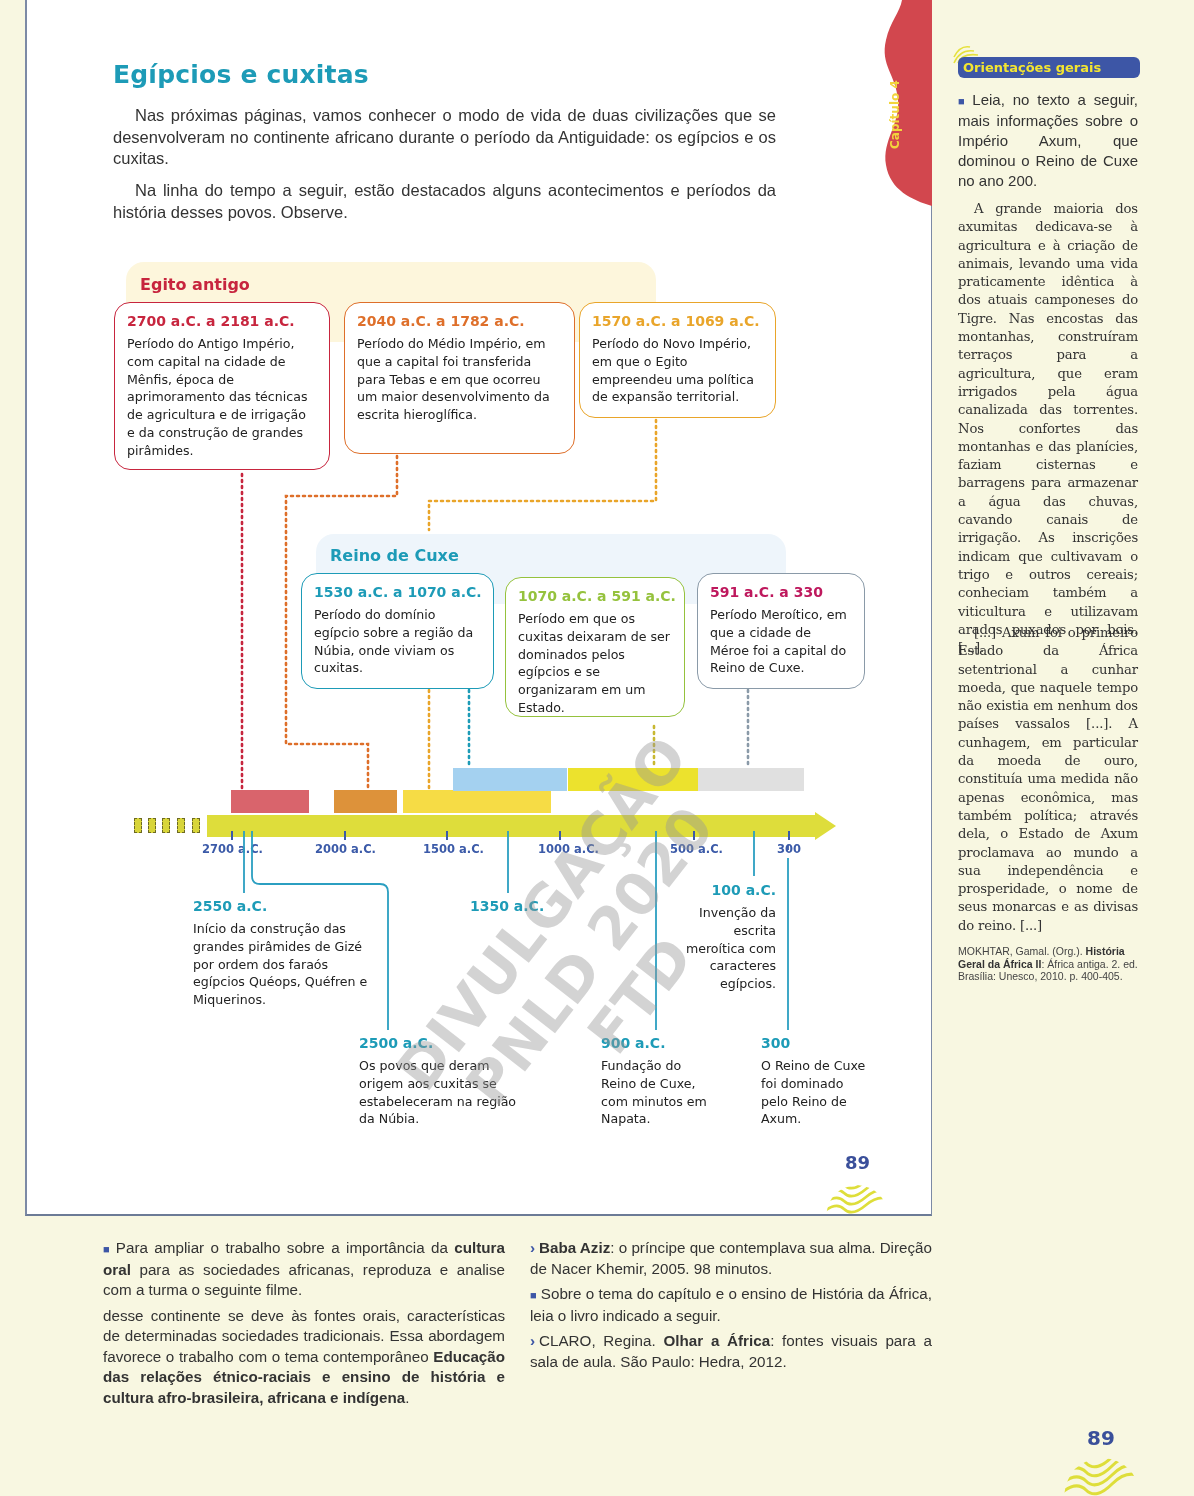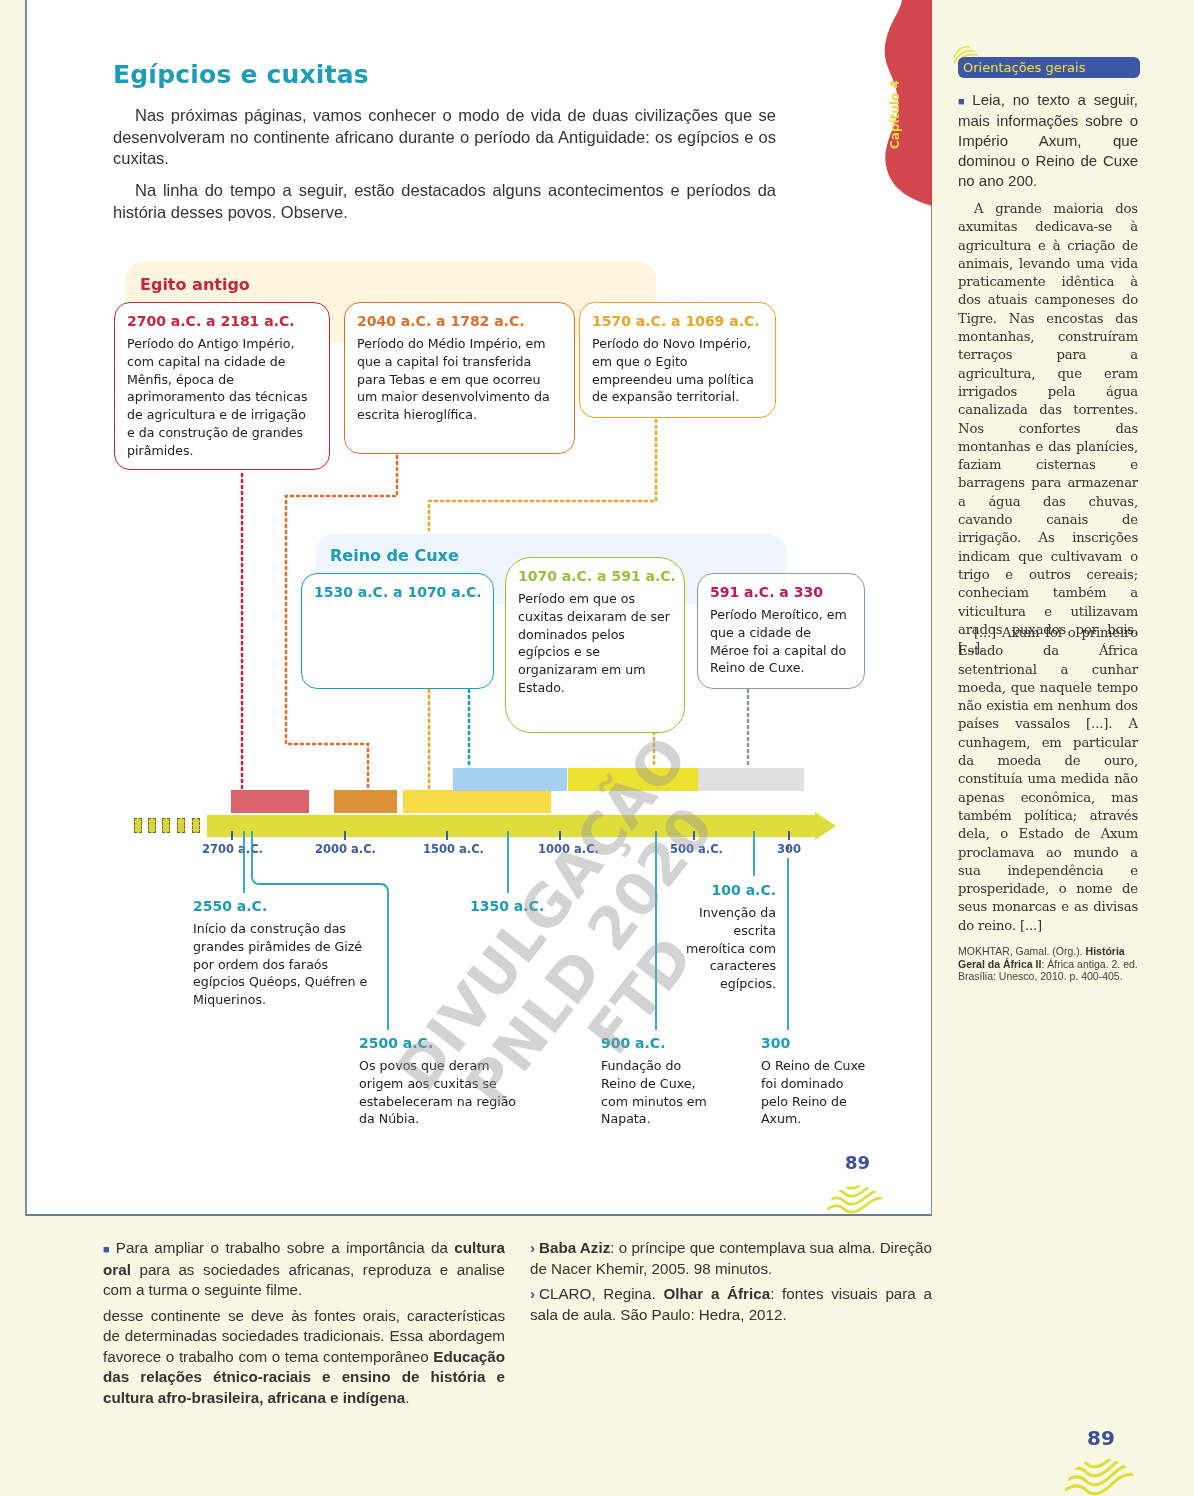--- a/index.html
+++ b/index.html
@@ -36,21 +36,21 @@
   .tick { position: absolute; width: 2px; background: #3b5aa8; }
   .tick-label { position: absolute; top: 842px; font-family: "DejaVu Sans", sans-serif; font-weight: bold; font-size: 11.5px; color: #3b5aa8; white-space: nowrap; }
   .event { position: absolute; }
   .event .edate { font-family: "DejaVu Sans", sans-serif; font-weight: bold; font-size: 14px; color: #1d9bb7; margin-bottom: 6px; }
   .event .edesc { font-family: "DejaVu Sans", sans-serif; font-size: 12.6px; line-height: 17.8px; color: #222; }
   .event.right { text-align: right; }
 
   .watermark { position: absolute; left: 380px; top: 860px; width: 420px; font-family: "DejaVu Sans", sans-serif; font-weight: bold; font-size: 58px; line-height: 64px; color: rgba(150,150,150,0.42); transform: rotate(-52deg); transform-origin: center; text-align: center; pointer-events: none; }
 
   .page-num { position: absolute; font-family: "DejaVu Sans", sans-serif; font-weight: bold; font-size: 18px; color: #3a4f9a; }
-  .og-badge { position: absolute; left: 958px; top: 57px; width: 182px; height: 21px; background: #3d56a6; border-radius: 6px; color: #f3e531; font-family: "DejaVu Sans", sans-serif; font-weight: normal; font-size: 13px; line-height: 21px; padding-left: 5px; }
+  .og-badge { position: absolute; left: 958px; top: 57px; width: 182px; height: 21px; background: #3d56a6; border-radius: 6px; color: #f3e531; font-family: "DejaVu Sans", sans-serif; font-weight: bold; font-size: 13px; line-height: 21px; padding-left: 5px; }
   .og-swirl { position: absolute; left: 952px; top: 45px; width: 30px; height: 20px; }
   .sb-lead { position: absolute; left: 958px; top: 90px; width: 180px; font-family: "Liberation Sans", sans-serif; font-size: 15px; line-height: 20px; color: #333; text-align: justify; }
   .sb-quote { position: absolute; left: 958px; width: 180px; font-family: "DejaVu Serif", serif; font-size: 13.2px; line-height: 18.3px; color: #333; text-align: justify; text-indent: 16px; letter-spacing: -0.15px; }
   .sb-quote.q1 { top: 200px; }
   .sb-quote.q2 { top: 624px; }
   .sb-ref { position: absolute; left: 958px; top: 945px; width: 180px; font-family: "Liberation Sans", sans-serif; font-size: 10.5px; line-height: 12.5px; color: #444; }
   .sb-ref b { color: #333; }
 
   .bottom-col { position: absolute; font-family: "Liberation Sans", sans-serif; font-size: 15.2px; line-height: 20.5px; color: #333; text-align: justify; }
   .bottom-col.left { left: 103px; top: 1238px; width: 402px; }
@@ -99,22 +99,23 @@
 <div class="card" style="left:344px;top:302px;width:231px;height:152px;border-color:#de6f2a;">
   <div class="date" style="color:#de6f2a;">2040 a.C. a 1782 a.C.</div>
   <div class="desc">Período do Médio Império, em que a capital foi transferida para Tebas e em que ocorreu um maior desenvolvimento da escrita hieroglífica.</div>
 </div>
 <div class="card" style="left:579px;top:302px;width:197px;height:116px;border-color:#e9a52a;">
   <div class="date" style="color:#e9a52a;">1570 a.C. a 1069 a.C.</div>
   <div class="desc">Período do Novo Império, em que o Egito empreendeu uma política de expansão territorial.</div>
 </div>
 <div class="card" style="left:301px;top:573px;width:193px;height:116px;border-color:#1d9bb7;">
   <div class="date" style="color:#1d9bb7;">1530 a.C. a 1070 a.C.</div>
-</div>
-<div class="card" style="left:505px;top:557px;width:180px;height:176px;border-color:#95c23d;border-radius:26px;">
+  <div class="desc">Período do domínio egípcio sobre a região da Núbia, onde viviam os cuxitas.</div>
+</div>
+<div class="card" style="left:505px;top:577px;width:180px;height:140px;border-color:#95c23d;">
   <div class="date" style="color:#95c23d;">1070 a.C. a 591 a.C.</div>
   <div class="desc">Período em que os cuxitas deixaram de ser dominados pelos egípcios e se organizaram em um Estado.</div>
 </div>
 <div class="card" style="left:697px;top:573px;width:168px;height:116px;border-color:#8a9aa8;">
   <div class="date" style="color:#be185d;">591 a.C. a 330</div>
   <div class="desc">Período Meroítico, em que a cidade de Méroe foi a capital do Reino de Cuxe.</div>
 </div>
 
 <div class="bar" style="left:231px;top:790px;width:78px;background:#d9646c;"></div>
 <div class="bar" style="left:334px;top:790px;width:63px;background:#dd923a;"></div>
@@ -214,20 +215,21 @@
 <p class="sb-quote q1">A grande maioria dos axumitas dedicava-se à agricultura e à criação de animais, levando uma vida praticamente idêntica à dos atuais camponeses do Tigre. Nas encostas das montanhas, construíram terraços para a agricultura, que eram irrigados pela água canalizada das torrentes. Nos confortes das montanhas e das planícies, faziam cisternas e barragens para armazenar a água das chuvas, cavando canais de irrigação. As inscrições indicam que cultivavam o trigo e outros cereais; conheciam também a viticultura e utilizavam arados puxados por bois. [...].</p>
 <p class="sb-quote q2">[...] Axum foi o primeiro Estado da África setentrional a cunhar moeda, que naquele tempo não existia em nenhum dos países vassalos [...]. A cunhagem, em particular da moeda de ouro, constituía uma medida não apenas econômica, mas também política; através dela, o Estado de Axum proclamava ao mundo a sua independência e prosperidade, o nome de seus monarcas e as divisas do reino. [...]</p>
 <p class="sb-ref"><span>MOKHTAR, Gamal. (Org.).</span> <b>História Geral da África II</b><span>: África antiga. 2. ed. Brasília: Unesco, 2010. p. 400-405.</span></p>
 
 <div class="bottom-col left">
   <p><span class="bullet">■</span><span>Para ampliar o trabalho sobre a importância da </span><b>cultura oral</b><span> para as sociedades africanas, reproduza e analise com a turma o seguinte filme.</span></p>
   <p><span>desse continente se deve às fontes orais, características de determinadas sociedades tradicionais. Essa abordagem favorece o trabalho com o tema contemporâneo </span><b>Educação das relações étnico-raciais e ensino de história e cultura afro-brasileira, africana e indígena</b><span>.</span></p>
 </div>
 <div class="bottom-col right">
   <p><span class="arrow">›</span><b>Baba Aziz</b><span>: o príncipe que contemplava sua alma. Direção de Nacer Khemir, 2005. 98 minutos.</span></p>
+  <p><span class="bullet">■</span><span>Sobre o tema do capítulo e o ensino de História da África, leia o livro indicado a seguir.</span></p>
   <p><span class="arrow">›</span><span>CLARO, Regina. </span><b>Olhar a África</b><span>: fontes visuais para a sala de aula. São Paulo: Hedra, 2012.</span></p>
 </div>
 
 <div class="page-num" style="left:1087px;top:1426px;font-size:20px;">89</div>
 <svg class="swirl" style="left:1064px;top:1458px;width:76px;height:38px;" viewBox="0 0 76 38">
   <defs>
       <clipPath id="c2">
         <path d="M0 38 Q4 2 38 0 Q72 2 76 38 Z"></path>
       </clipPath>
     </defs>

